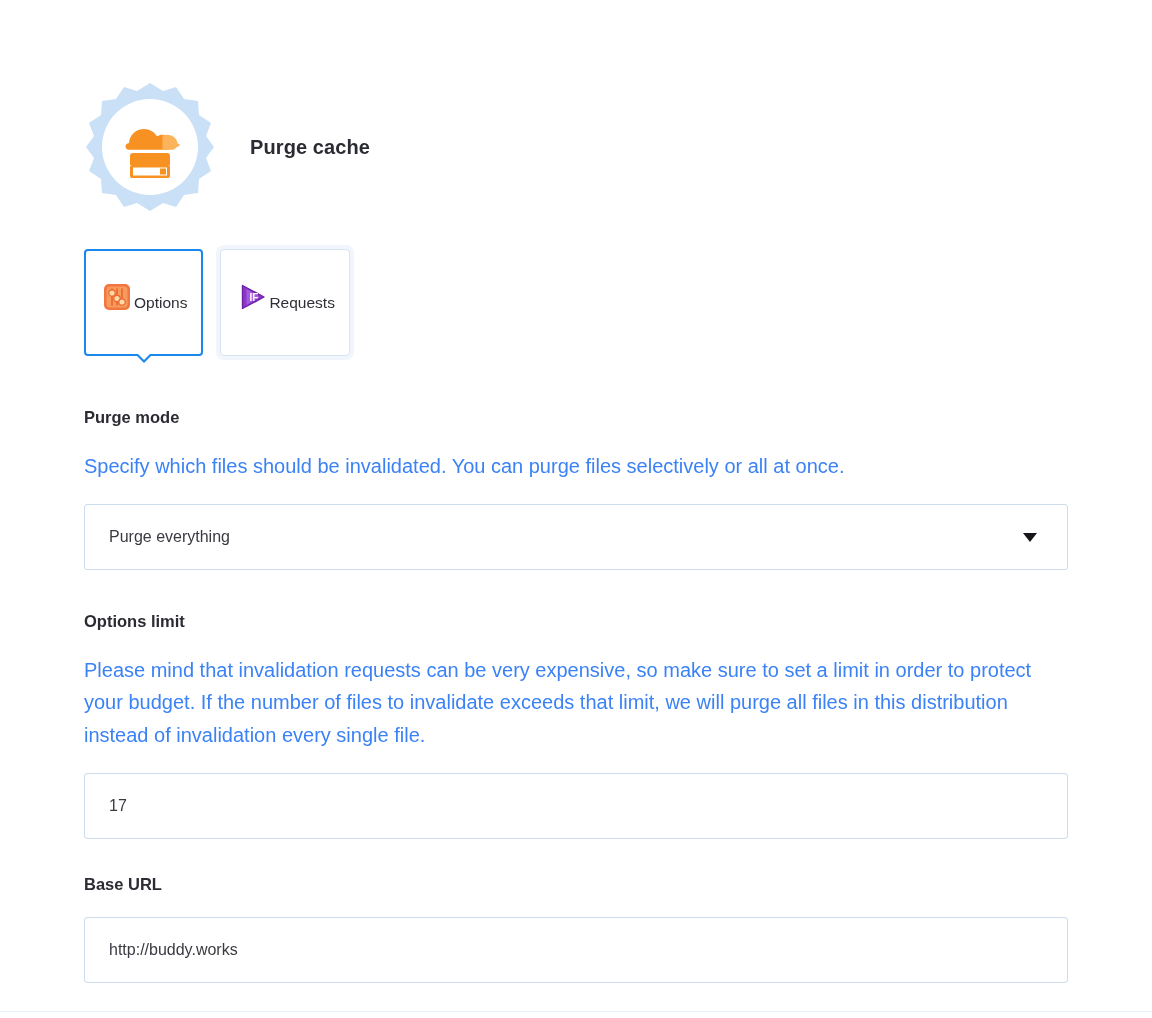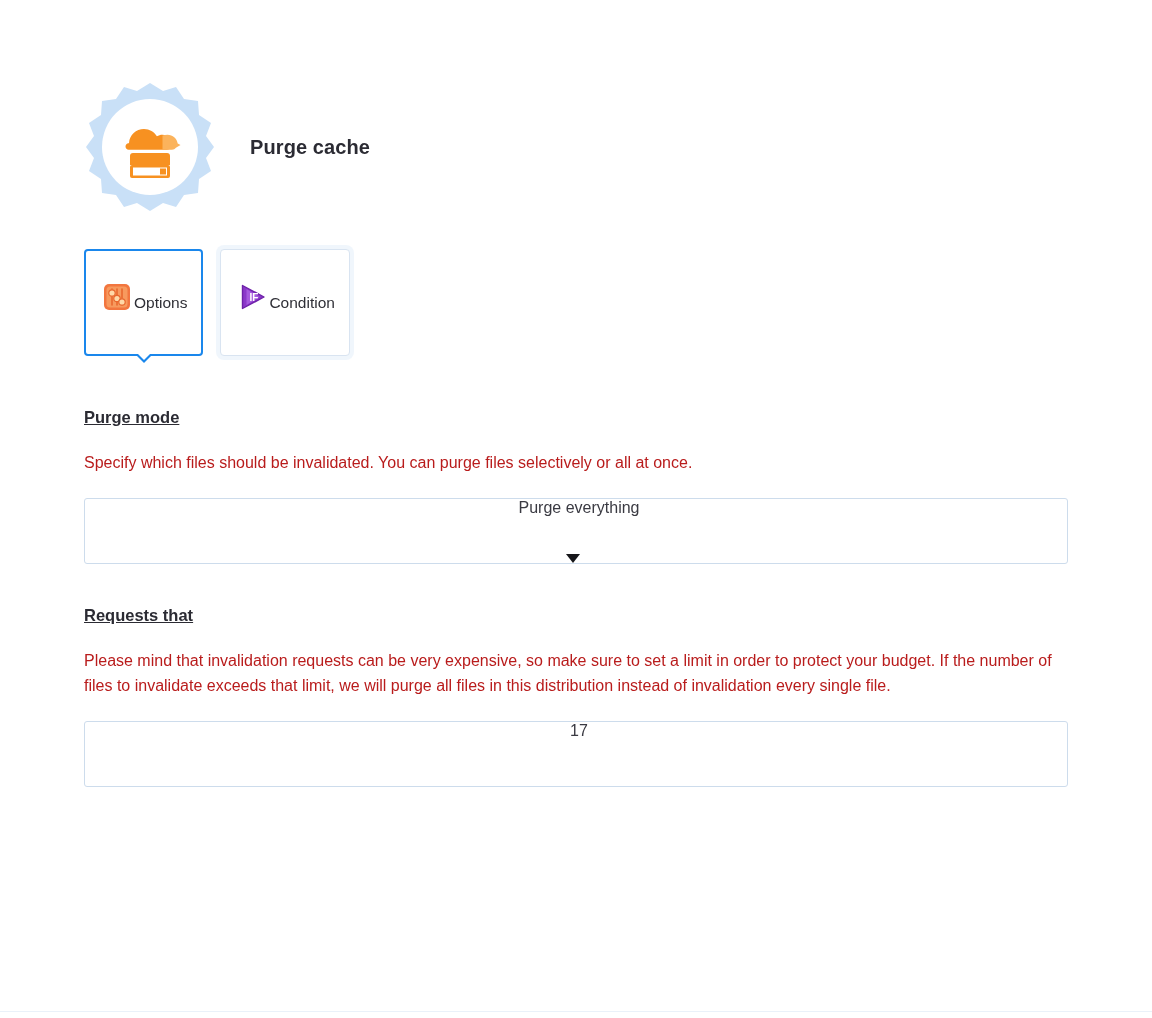--- a/index.html
+++ b/index.html
@@ -120,44 +120,42 @@
     left: 84px;
     top: 408px;
     width: 984px;
   }
   .field-heading {
     font-size: 16.5px;
     font-weight: 700;
     color: #2b2b33;
     line-height: 1.2;
     margin: 0 0 22px 0;
-    text-decoration: underline;
   }
   .field-desc {
-    font-size: 16px;
-    color: #b91c1c;
+    font-size: 20px;
+    color: #3b82f6;
     line-height: 1.62;
     margin: 8px 0 22px 0;
     max-width: 980px;
   }
   .control {
     box-sizing: border-box;
     width: 984px;
     height: 66px;
     border: 1px solid #cddcec;
     border-radius: 3px;
     background: #ffffff;
     display: flex;
     align-items: center;
     padding: 0 18px 0 24px;
     font-size: 16px;
     color: #3a3a42;
     position: relative;
     cursor: pointer;
-    flex-direction: column;
   }
   .control .value {
     flex: 1 1 auto;
     white-space: nowrap;
     overflow: hidden;
     text-overflow: ellipsis;
   }
   .control .chevron {
     flex: 0 0 auto;
     width: 0; height: 0;
@@ -233,46 +231,52 @@
 
 
     <div class="tab">
       <span class="tab-icon">
         <svg width="32" height="32" viewBox="0 0 32 32" aria-hidden="true">
           <path fill="#8b38c9" stroke="#6d21a8" stroke-width="1.4" stroke-linejoin="round" d="M6.5 4.5 L28 16 L6.5 27.5 Z"></path>
           <path fill="#a65ade" d="M10.5 8 L23.5 16 L10.5 24 Z"></path>
           <text x="13.5" y="20" font-family="'Liberation Sans', sans-serif" font-size="10" font-weight="bold" fill="#ffffff">IF</text>
         </svg>
       </span>
-      <span class="tab-label">Condition</span>
+      <span class="tab-label">Requests</span>
     </div>
 
 
   </div>
 
   <div class="form">
 
     <div class="group">
       <div class="field-heading">Purge mode</div>
       <div class="field-desc">Specify which files should be invalidated. You can purge files selectively or all at once.</div>
       <div class="control">
         <span class="value">Purge everything</span>
         <span class="chevron"></span>
       </div>
     </div>
 
     <div class="gap-a"></div>
 
     <div class="group">
-      <div class="field-heading">Requests that</div>
+      <div class="field-heading">Options limit</div>
       <div class="field-desc">Please mind that invalidation requests can be very expensive, so make sure to set a limit in order to protect your budget. If the number of files to invalidate exceeds that limit, we will purge all files in this distribution instead of invalidation every single file.</div>
       <div class="control">
         <span class="value">17</span>
       </div>
     </div>
 
     <div class="gap-b"></div>
 
+    <div class="group">
+      <div class="field-heading">Base URL</div>
+      <div class="control">
+        <span class="value">http://buddy.works</span>
+      </div>
+    </div>
 
   </div>
 
   <div class="bottom-divider"></div>
 </div>
 
 </body></html>

